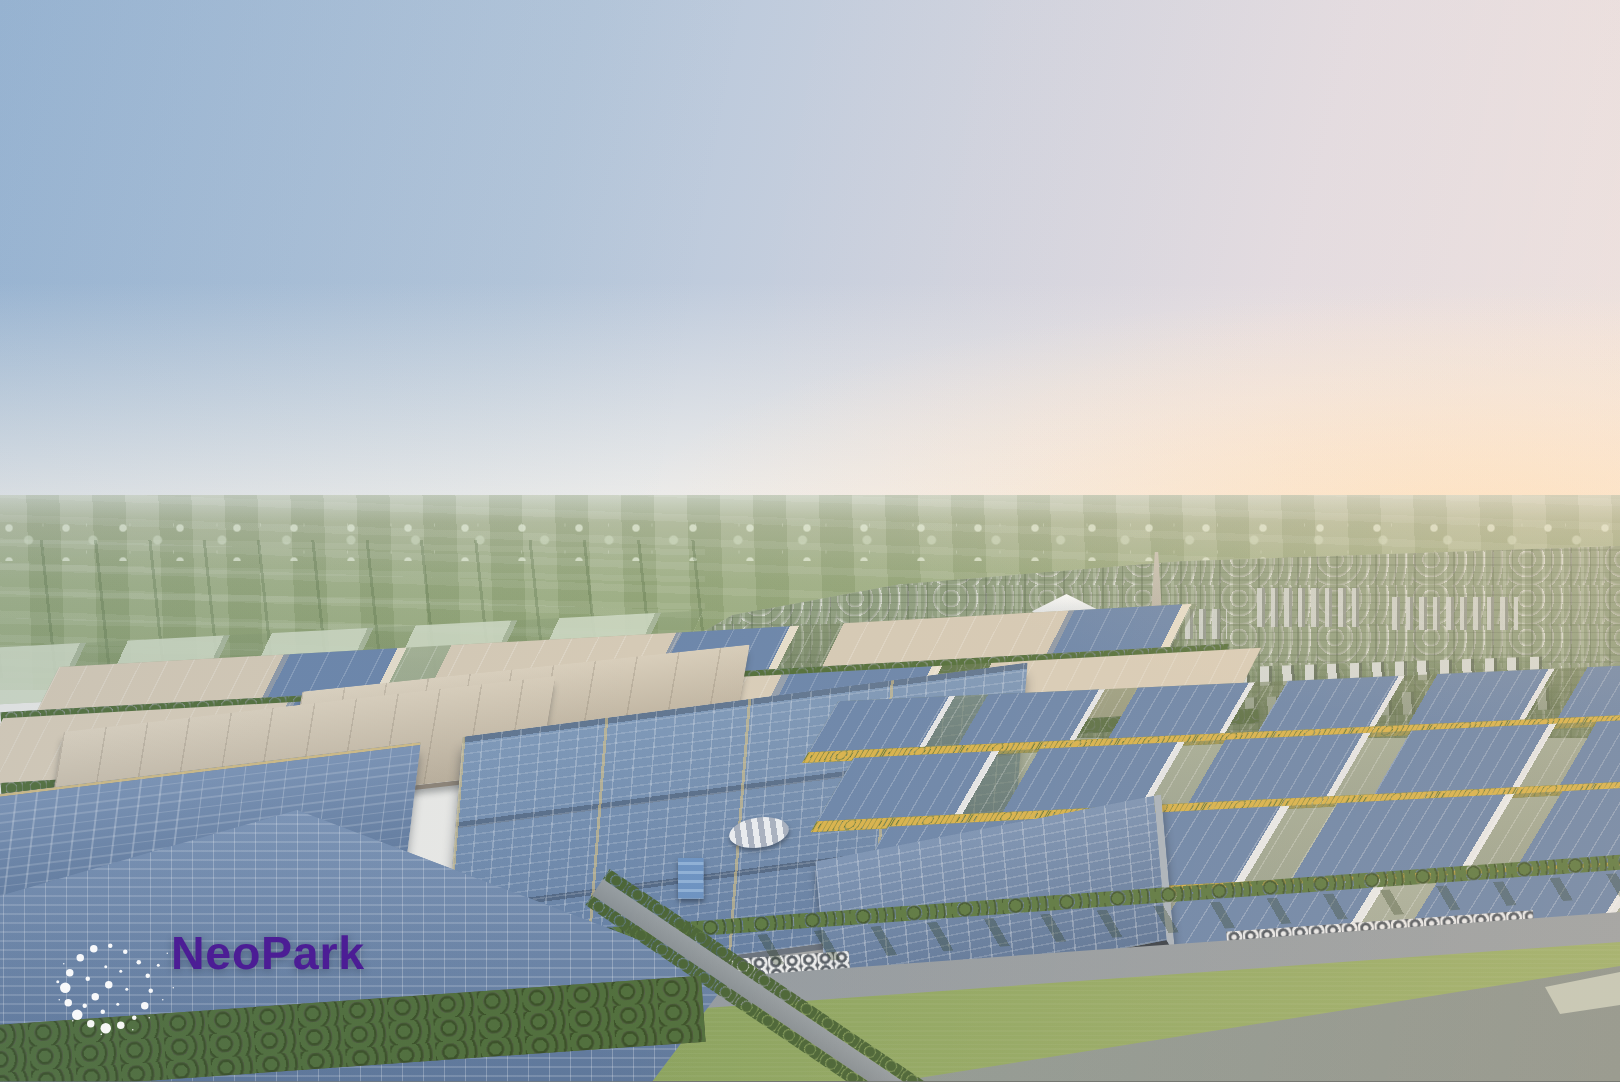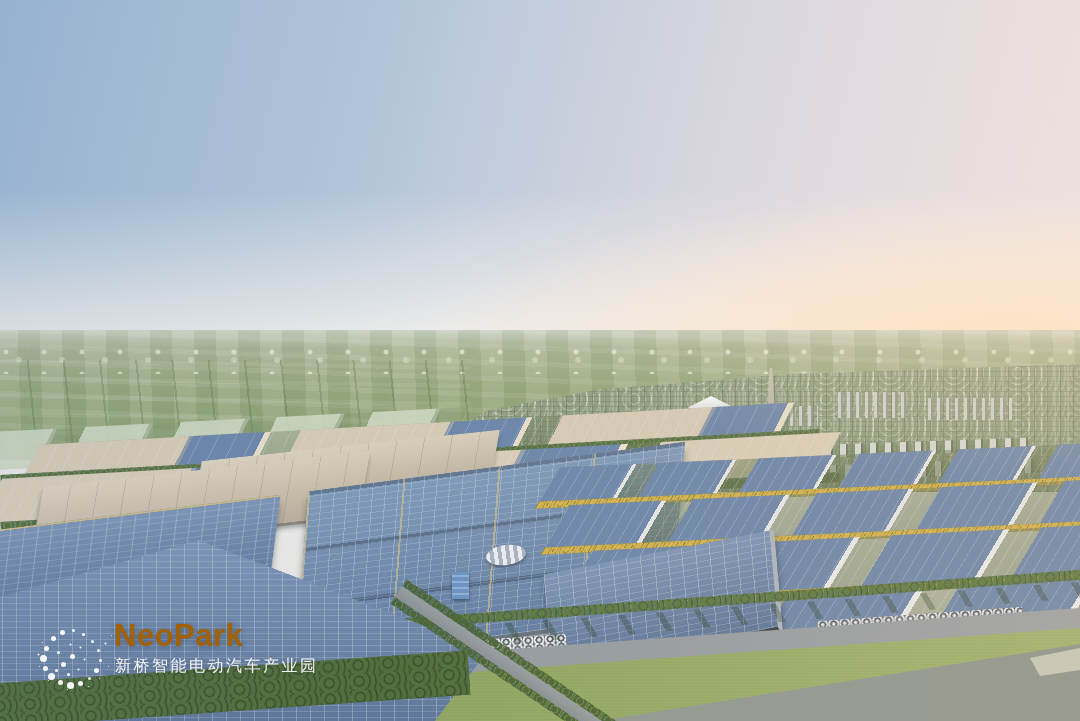--- a/index.html
+++ b/index.html
@@ -293,21 +293,21 @@
       11px -22px 0 -1px, 1px -26px 0 -1px, -10px -24px 0 0, -19px -18px 0 0,
       -14px -4px 0 -1px, -9px 8px 0 0, -16px 14px 0 -1px, -4px 18px 0 -1px,
       6px 13px 0 -1.5px, 12px 3px 0 -1.5px, 8px -9px 0 -1.5px, -2px -12px 0 -1.5px,
       33px -13px 0 -1.5px, 39px -21px 0 -2px, 45px -29px 0 -2px, 36px 10px 0 -2px,
       43px 2px 0 -2px, -34px -2px 0 -1.5px, -33px 10px 0 -2px, -24px 24px 0 -2px,
       27px 22px 0 -2px, 16px 30px 0 -2px, -5px 33px 0 -2px, -30px -14px 0 -2px;
     opacity:.95;
   }
   .brand{
     left:84px;top:12px;width:250px;height:36px;
-    font-size:31px;font-weight:800;color:#a16207;letter-spacing:.5px;
+    font-size:31px;font-weight:800;color:#4c1d95;letter-spacing:.5px;
     text-shadow:0 1px 6px rgba(20,30,40,.35);
   }
   .subtitle{
     left:85px;top:50px;width:255px;height:24px;
     font-size:16px;font-weight:400;color:rgba(255,255,255,.93);letter-spacing:2.5px;
     text-shadow:0 1px 5px rgba(20,30,40,.35);
   }
 </style>
 </head>
 <body>
@@ -373,16 +373,15 @@
   <div class="bl-street"></div>
   <div class="bl-road"></div>
 
   <div class="grade"></div>
 
   <div class="watermark">
     <div class="logo-dots">
       <div class="dot"></div>
     </div>
     <div class="brand">NeoPark</div>
-    <div class="subtitle">新桥智能电动汽车产业园</div>
   </div>
 
 </div>
 
 </body></html>

